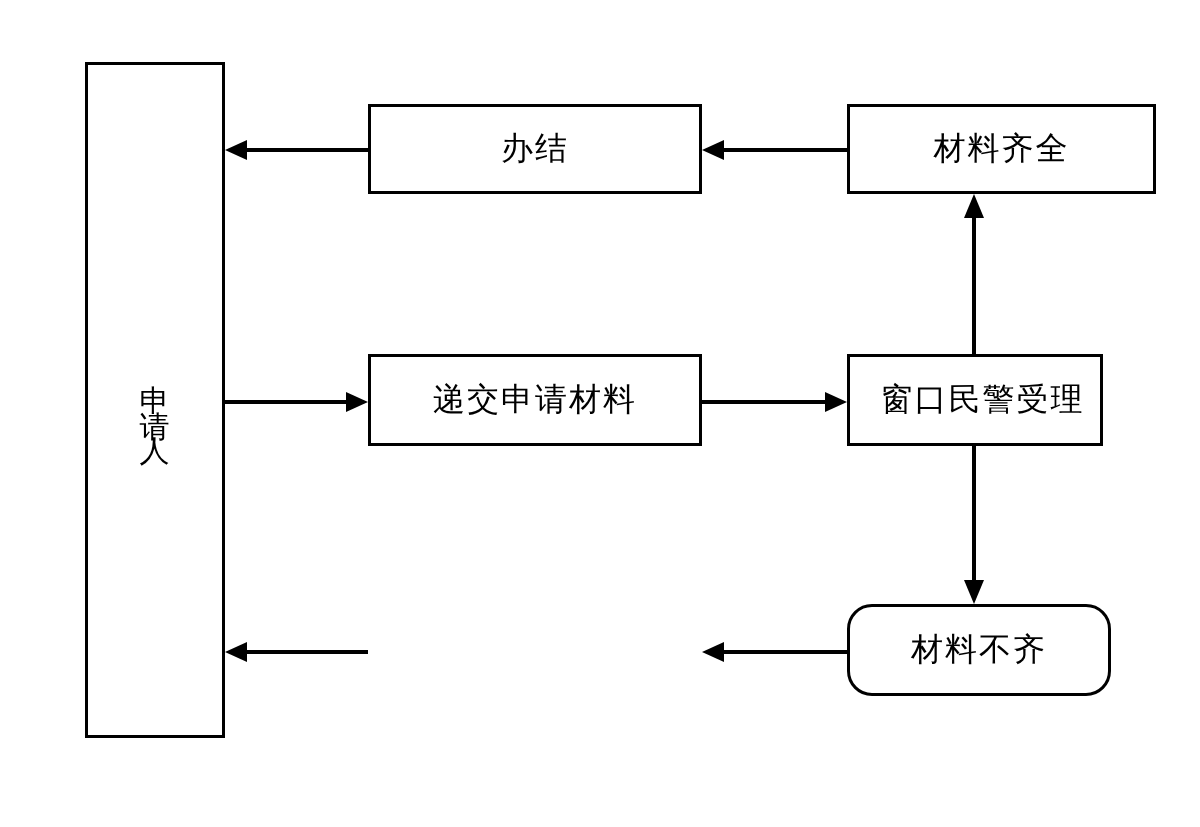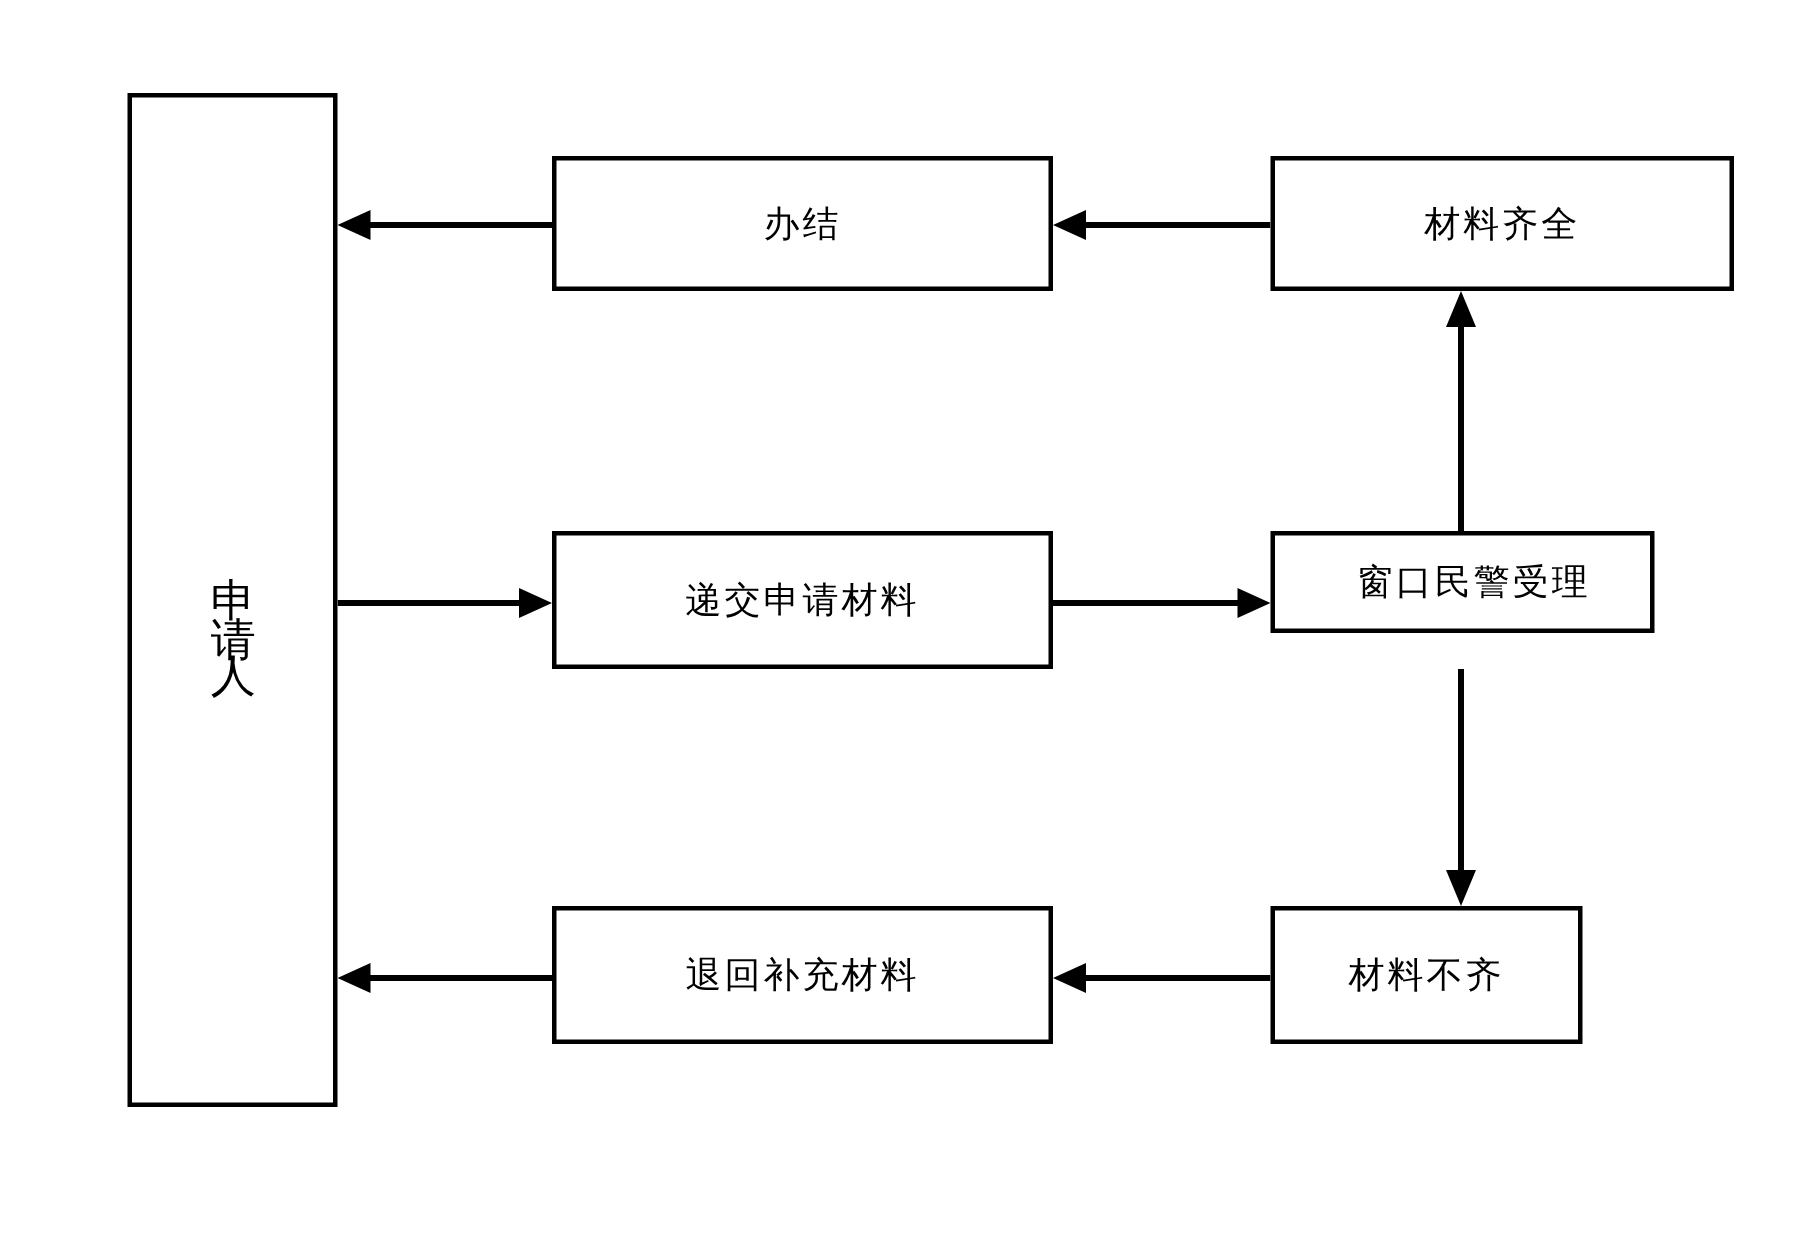--- a/index.html
+++ b/index.html
@@ -23,21 +23,21 @@
     box-sizing: border-box;
     border: 3px solid #000000;
     background: #ffffff;
     display: flex;
     align-items: center;
     justify-content: center;
     z-index: 3;
   }
   .node-label {
     font-family: "DejaVu Serif", "Liberation Serif", serif;
-    font-size: 24px;
+    font-size: 32px;
     line-height: 1.1;
     color: #000000;
     letter-spacing: 2px;
     white-space: nowrap;
     text-align: center;
   }
   
   .node-vertical {
     align-items: center;
     justify-content: center;
@@ -137,25 +137,22 @@
   </div>
 
   <div class="node" style="left:847px; top:104px; width:309px; height:90px;">
     <span class="node-label">材料齐全</span>
   </div>
 
   <div class="node" style="left:368px; top:354px; width:334px; height:92px;justify-content:center;">
     <span class="node-label">递交申请材料</span>
   </div>
 
-  <div class="node" style="left:847px; top:354px; width:256px; height:68px;padding-left:15px;">
+  <div class="node" style="left:847px; top:354px; width:256px; height:92px;padding-left:15px;">
     <span class="node-label">窗口民警受理</span>
   </div>
 
-  <div class="node" style="left:368px; top:604px; width:334px; height:92px;">
-    <span class="node-label">退回补充材料</span>
-  </div>
 
-  <div class="node" style="left:847px; top:604px; width:208px; height:92px;">
+  <div class="node" style="left:847px; top:604px; width:264px; height:92px;border-radius:25px;">
     <span class="node-label">材料不齐</span>
   </div>
 
 </div>
 
 </body></html>

